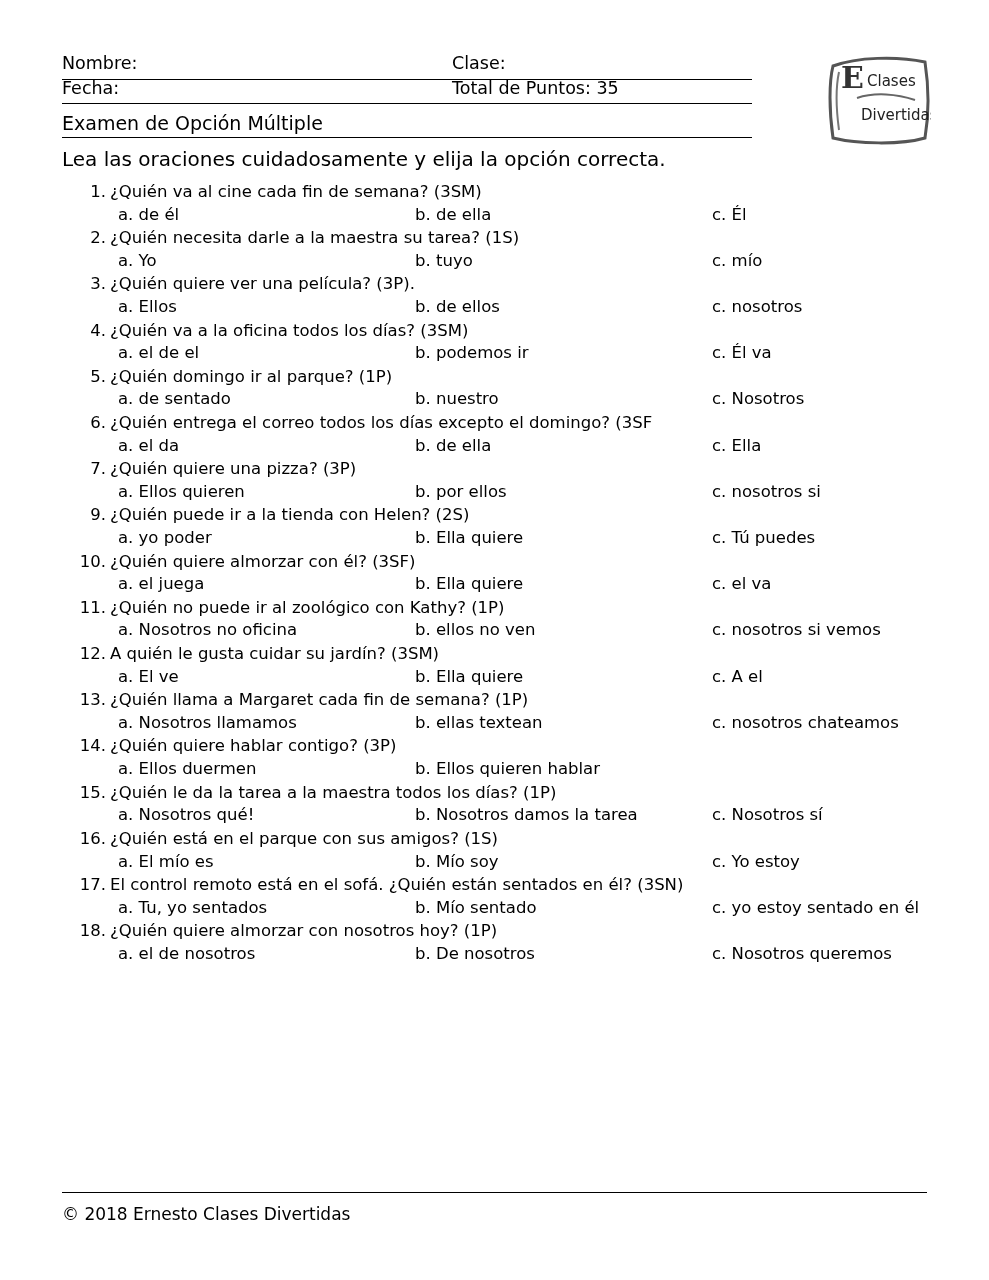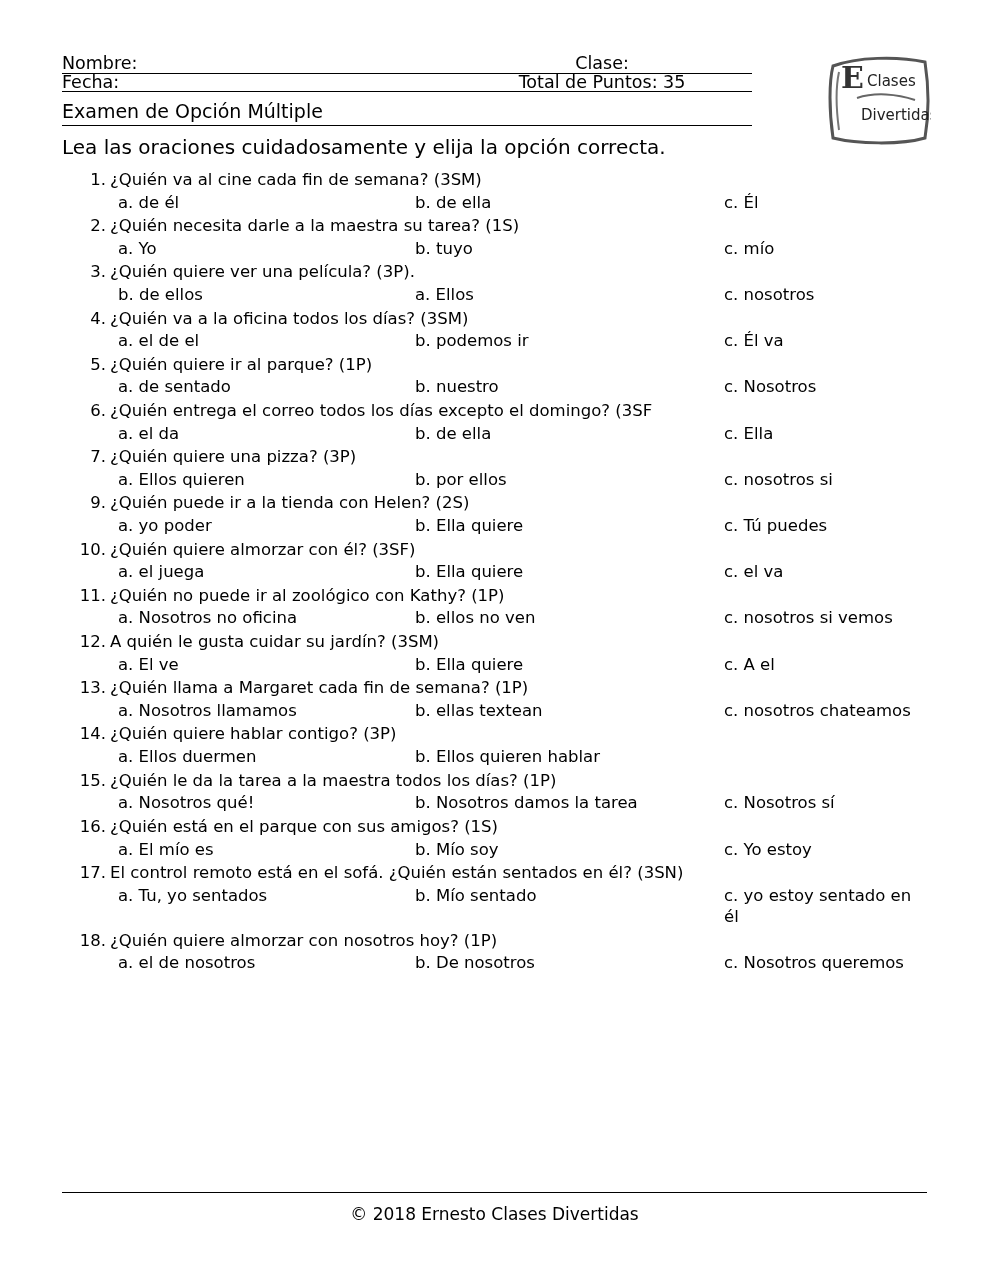--- a/index.html
+++ b/index.html
@@ -22,30 +22,29 @@
     box-sizing: border-box;
     padding: 55px 62px 0 62px;
   }
 
   
   .hdr-row {
     display: flex;
     align-items: flex-end;
     font-size: 17.5px;
     line-height: 1;
-    padding-bottom: 0;
+    padding-bottom: 6px;
     border-bottom: 1.5px solid #000;
     width: 690px;
   }
   .hdr-row .left {
     width: 390px;
   }
   .hdr-row .right {
     flex: 1;
-    text-align: center;
   }
   .hdr-title-row {
     width: 690px;
     border-bottom: 1.5px solid #000;
     padding-top: 9px;
     padding-bottom: 3px;
     font-size: 19px;
     line-height: 1.1;
   }
   .instructions {
@@ -89,31 +88,30 @@
     line-height: 1.3;
     padding-left: 56px;
     margin-top: 1px;
     gap: 27px;
   }
   .choice {
     box-sizing: border-box;
   }
   .choice.a { width: 270px; }
   .choice.b { width: 270px; }
-  .choice.c { flex: 1; margin-left: 12px; }
+  .choice.c { flex: 1; }
 
   
   .footer {
     position: absolute;
     left: 62px;
     right: 62px;
     bottom: 56px;
     border-top: 1.5px solid #000;
     padding-top: 11px;
-    text-align: center;
     font-size: 17px;
   }
 </style>
 </head>
 <body>
 
 <div class="page">
 
   <div class="logo">
     <svg width="104" height="104" viewBox="0 0 104 104" xmlns="http://www.w3.org/2000/svg">
@@ -156,37 +154,37 @@
       <div class="choices">
         <span class="choice a">a. Yo</span>
         <span class="choice b">b. tuyo</span>
         <span class="choice c">c. mío</span>
       </div>
     </div>
 
     <div class="qitem">
       <div class="qline"><span class="qnum">3.</span><span>¿Quién quiere ver una película? (3P).</span></div>
       <div class="choices">
+        <span class="choice a">a. Ellos</span>
         <span class="choice b">b. de ellos</span>
-        <span class="choice a">a. Ellos</span>
         <span class="choice c">c. nosotros</span>
       </div>
     </div>
 
     <div class="qitem">
       <div class="qline"><span class="qnum">4.</span><span>¿Quién va a la oficina todos los días? (3SM)</span></div>
       <div class="choices">
         <span class="choice a">a. el de el</span>
         <span class="choice b">b. podemos ir</span>
         <span class="choice c">c. Él va</span>
       </div>
     </div>
 
     <div class="qitem">
-      <div class="qline"><span class="qnum">5.</span><span>¿Quién quiere ir al parque? (1P)</span></div>
+      <div class="qline"><span class="qnum">5.</span><span>¿Quién domingo ir al parque? (1P)</span></div>
       <div class="choices">
         <span class="choice a">a. de sentado</span>
         <span class="choice b">b. nuestro</span>
         <span class="choice c">c. Nosotros</span>
       </div>
     </div>
 
     <div class="qitem">
       <div class="qline"><span class="qnum">6.</span><span>¿Quién entrega el correo todos los días excepto el domingo? (3SF</span></div>
       <div class="choices">

